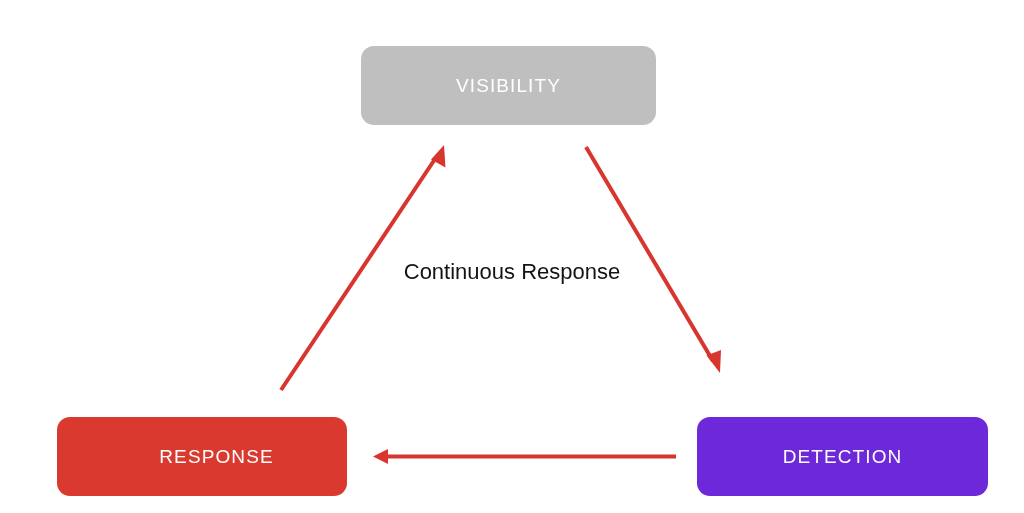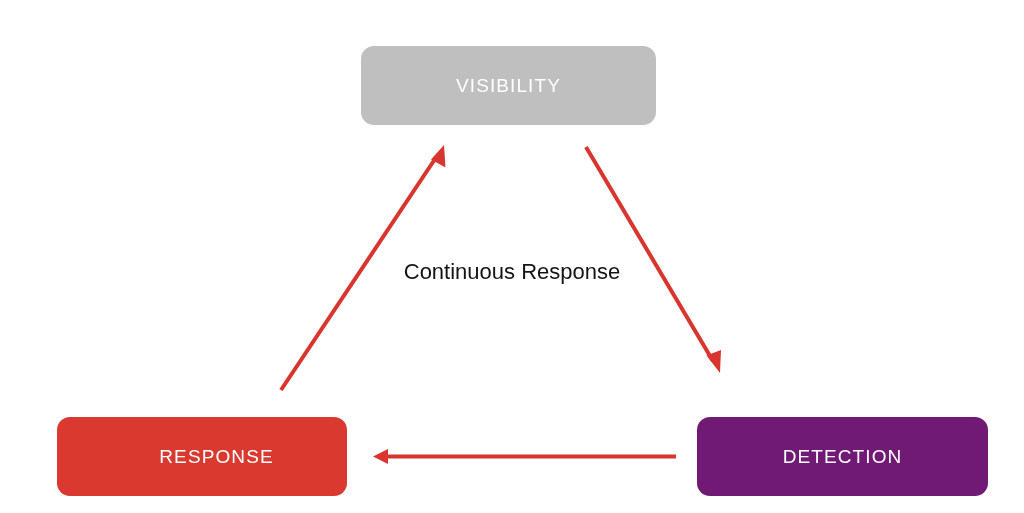--- a/index.html
+++ b/index.html
@@ -102,21 +102,21 @@
   </svg>
 
   <div class="phase-node" id="node-visibility" style="background:#bfbfbf;">
     <span class="phase-label">VISIBILITY</span>
   </div>
 
   <div class="phase-node" id="node-response" style="background:#d9392f;">
     <span class="phase-label">RESPONSE</span>
   </div>
 
-  <div class="phase-node" id="node-detection" style="background:#701a75;">
+  <div class="phase-node" id="node-detection" style="background:#6d28d9;">
     <span class="phase-label">DETECTION</span>
   </div>
 
   <div id="center-caption">
     <span class="caption-line">Continuous Response</span>
   </div>
 
 </div>
 
 </body></html>

